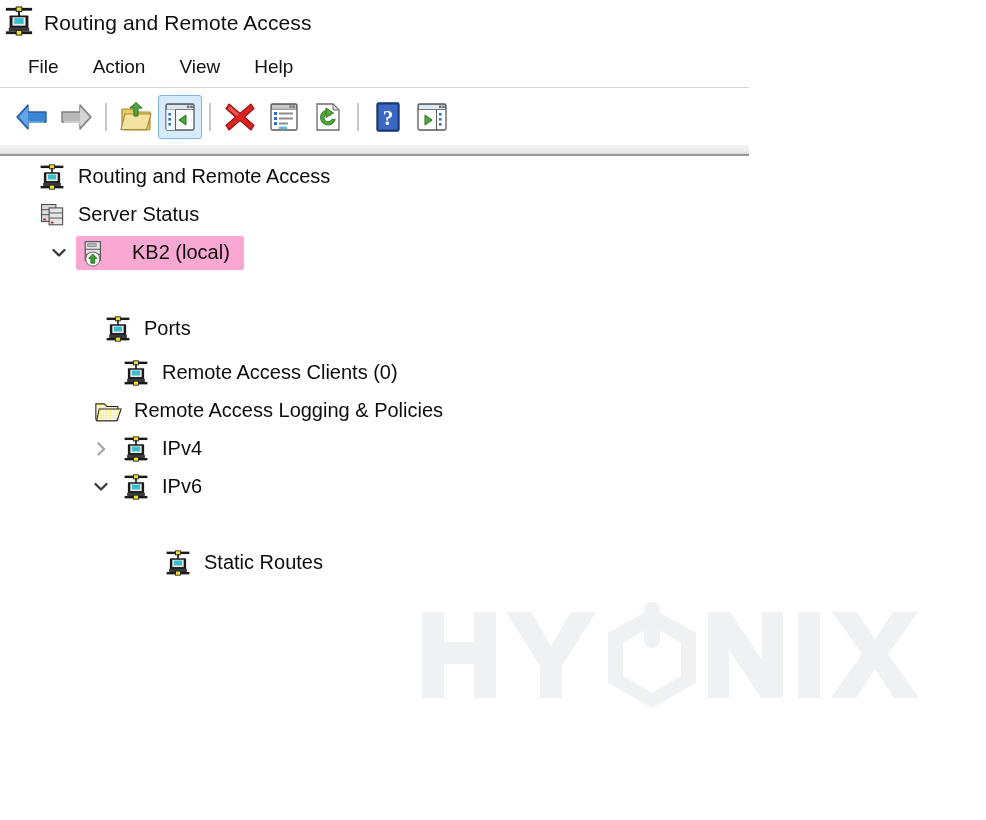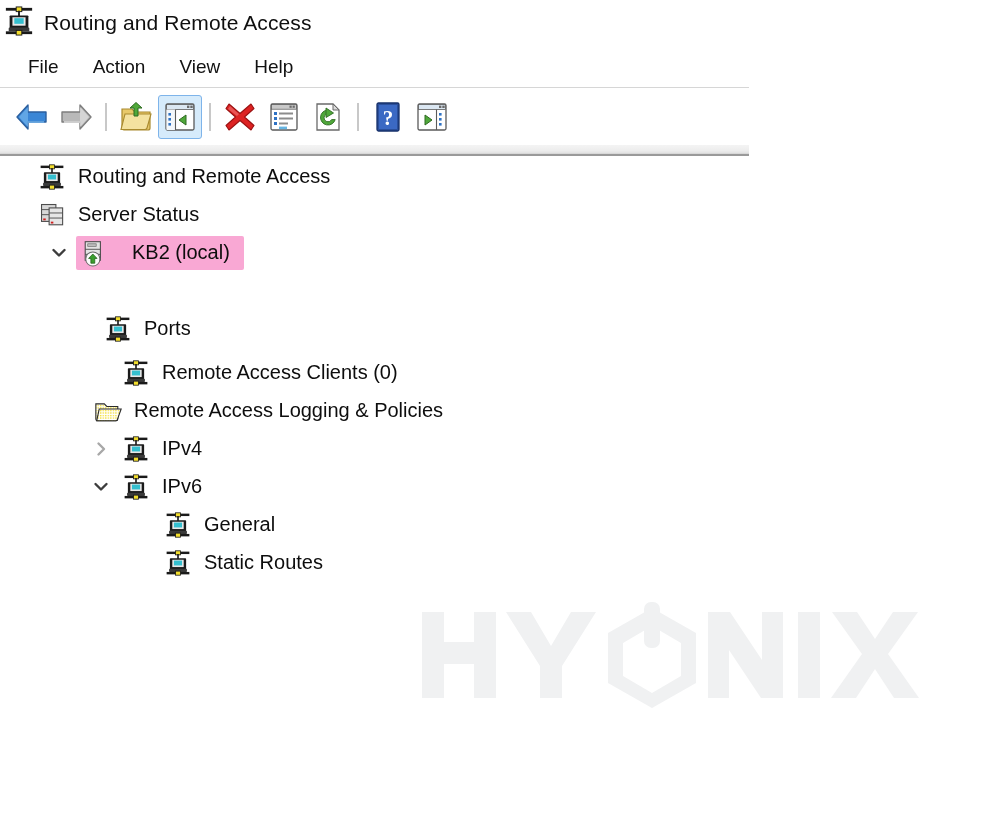--- a/index.html
+++ b/index.html
@@ -477,49 +477,33 @@
             <rect x="5" y="23" width="22" height="4" rx="1" fill="#3a3a3a"></rect>
             <rect x="2" y="27" width="28" height="3" fill="#1a1a1a"></rect>
             <rect x="13" y="26" width="6" height="5" fill="#f2dd2e" stroke="#1a1a1a" stroke-width="1"></rect>
           </svg>
         </span>
         <span class="node-label">IPv6</span>
       </span>
     </div>
     <div class="tree-row" style="padding-left: 126px;">
       <span class="twisty"></span>
+    </div>
+    <div class="tree-row" style="padding-left: 126px;">
+      <span class="twisty"></span>
       <span class="node-wrap">
         <span class="node-icon">
           <svg width="26" height="26" viewBox="0 0 32 32">
             <rect x="2" y="2" width="28" height="3" fill="#1a1a1a"></rect>
             <rect x="13" y="1" width="6" height="5" fill="#f2dd2e" stroke="#1a1a1a" stroke-width="1"></rect>
             <rect x="15" y="5" width="2" height="6" fill="#1a1a1a"></rect>
             <rect x="6" y="10" width="20" height="14" rx="1" fill="#1a1a1a"></rect>
             <rect x="9" y="12" width="14" height="9" fill="#e8e8e8"></rect>
             <rect x="11" y="13" width="10" height="6" fill="#35bfcf"></rect>
             <rect x="5" y="23" width="22" height="4" rx="1" fill="#3a3a3a"></rect>
             <rect x="2" y="27" width="28" height="3" fill="#1a1a1a"></rect>
             <rect x="13" y="26" width="6" height="5" fill="#f2dd2e" stroke="#1a1a1a" stroke-width="1"></rect>
           </svg>
         </span>
-        <span class="node-label">General</span>
-      </span>
-    </div>
-    <div class="tree-row" style="padding-left: 126px;">
-      <span class="twisty"></span>
-      <span class="node-wrap">
-        <span class="node-icon">
-          <svg width="26" height="26" viewBox="0 0 32 32">
-            <rect x="2" y="2" width="28" height="3" fill="#1a1a1a"></rect>
-            <rect x="13" y="1" width="6" height="5" fill="#f2dd2e" stroke="#1a1a1a" stroke-width="1"></rect>
-            <rect x="15" y="5" width="2" height="6" fill="#1a1a1a"></rect>
-            <rect x="6" y="10" width="20" height="14" rx="1" fill="#1a1a1a"></rect>
-            <rect x="9" y="12" width="14" height="9" fill="#e8e8e8"></rect>
-            <rect x="11" y="13" width="10" height="6" fill="#35bfcf"></rect>
-            <rect x="5" y="23" width="22" height="4" rx="1" fill="#3a3a3a"></rect>
-            <rect x="2" y="27" width="28" height="3" fill="#1a1a1a"></rect>
-            <rect x="13" y="26" width="6" height="5" fill="#f2dd2e" stroke="#1a1a1a" stroke-width="1"></rect>
-          </svg>
-        </span>
         <span class="node-label">Static Routes</span>
       </span>
     </div>
   </div>
 
 </body></html>

